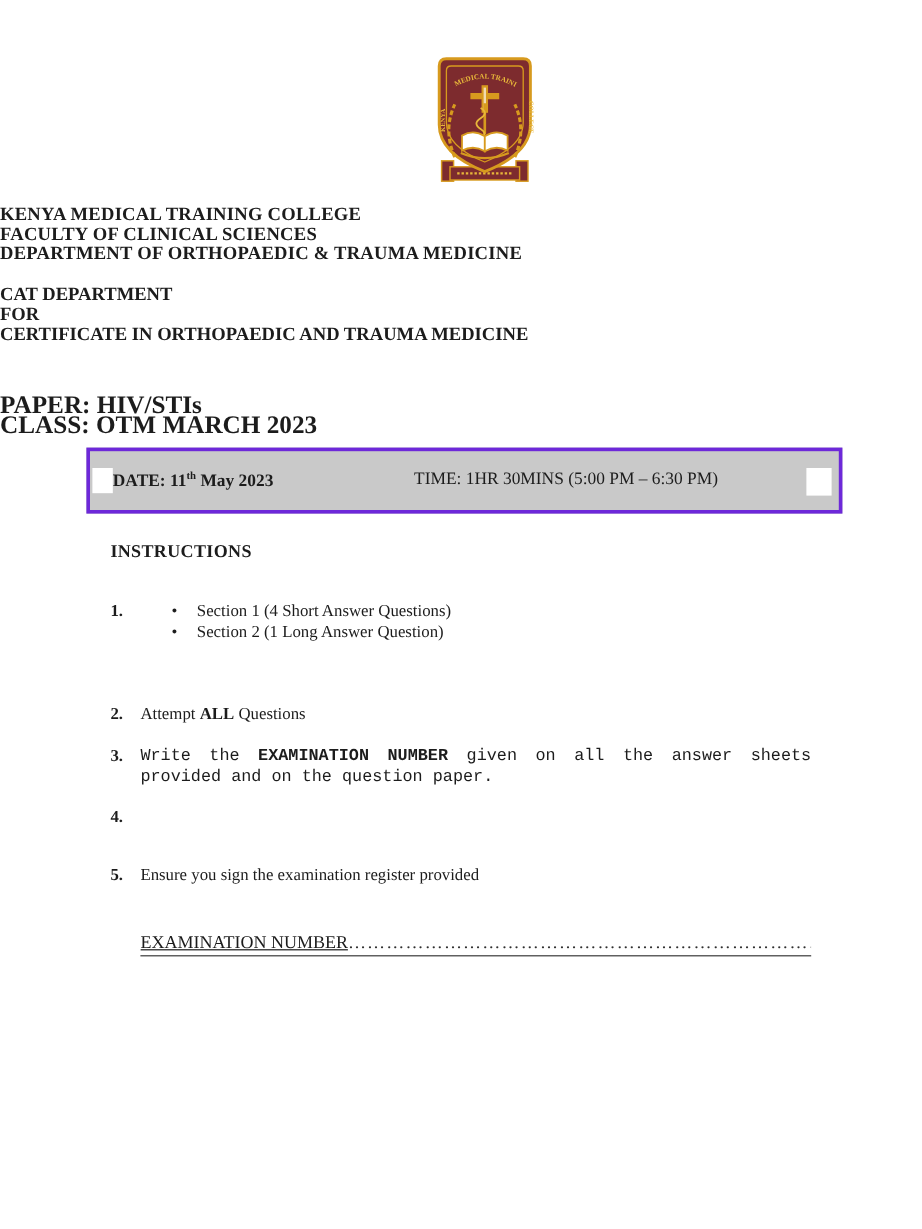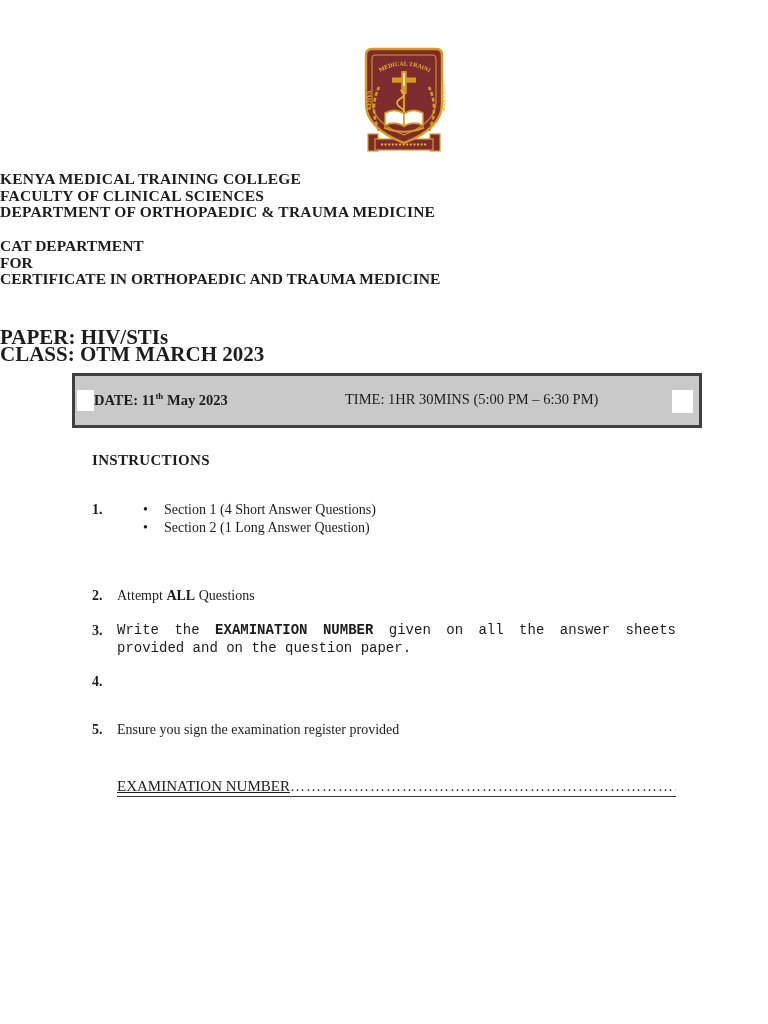--- a/index.html
+++ b/index.html
@@ -8,21 +8,21 @@
     font-family:"Liberation Serif","DejaVu Serif",serif; color:#1c1c1c;
     overflow:hidden;
   }
   .logo-wrap { position:absolute; left:356px; top:46px; width:96px; height:114px; }
   .center-block { position:absolute; left:0; right:0; text-align:left; font-weight:bold; }
   .org-header   { top:171px; font-size:15.5px; line-height:16.5px; letter-spacing:0.2px; }
   .exam-header  { top:238px; font-size:15.5px; line-height:16.5px; }
   .paper-header { top:305px; font-size:21px; line-height:16.5px;margin-top:24px; }
   .date-box {
     position:absolute; left:72px; top:373px; width:630px; height:55px;
-    background:#c9c9c9; border:3px solid #404040; box-sizing:border-box;
+    background:#c9c9c9; border:3px solid #6d28d9; box-sizing:border-box;
   }
   .date-text { position:absolute; left:19px; top:15px; font-weight:bold; font-size:14.5px; white-space:nowrap; }
   .date-text sup { font-size:9px; vertical-align:super; }
   .time-text { position:absolute; left:270px; top:15px; font-weight:normal; font-size:14.5px; white-space:nowrap; }
   .notch { position:absolute; background:#ffffff; }
   .notch-left  { left:2px;  top:14px; width:17px; height:21px; }
   .notch-right { right:6px; top:14px; width:21px; height:23px; }
   .instructions-title { position:absolute; left:92px; top:452px; font-weight:bold; font-size:15px; letter-spacing:0.3px; }
   .list-item { position:absolute; left:92px; display:flex; font-size:14px; line-height:17.5px; }
   .list-item .num { font-weight:bold; width:25px; flex:0 0 25px; }

